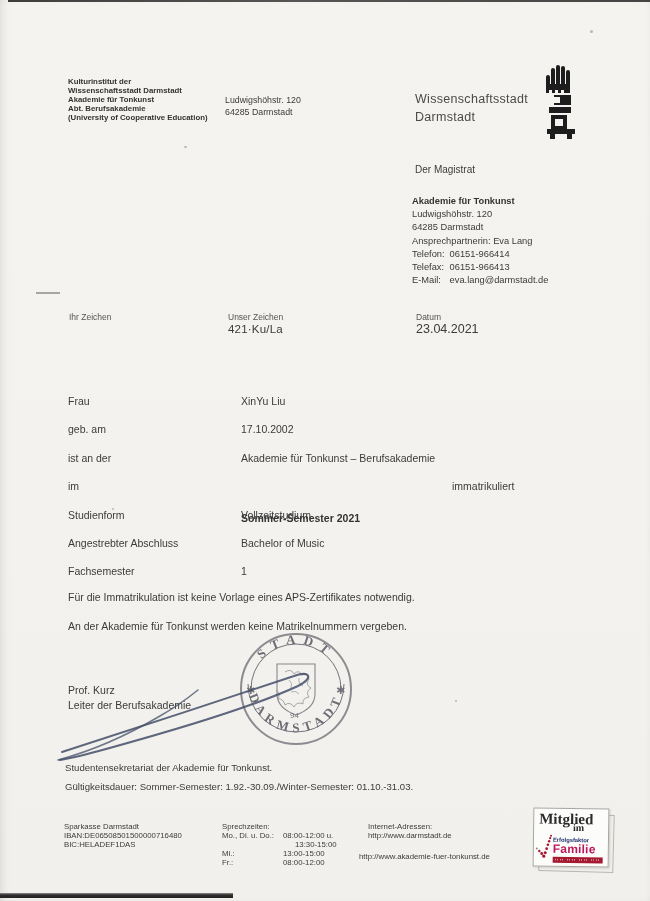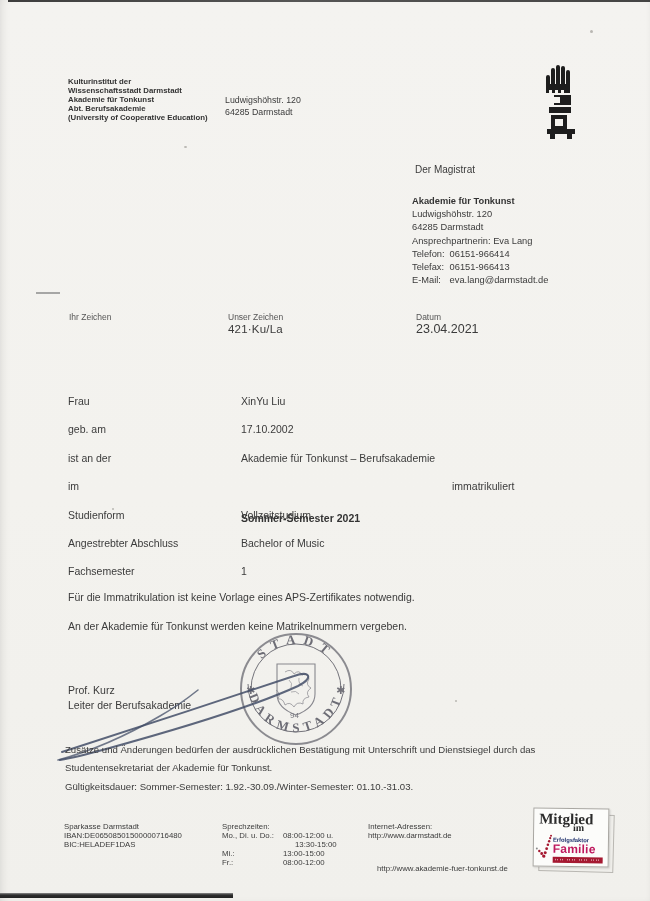--- a/index.html
+++ b/index.html
@@ -41,20 +41,24 @@
     <div>Wissenschaftsstadt Darmstadt</div>
     <div>Akademie für Tonkunst</div>
     <div>Abt. Berufsakademie</div>
     <div>(University of Cooperative Education)</div>
   </div>
   <div class="abs ink" style="left:225px;top:95px;font-size:8.8px;line-height:11.5px;">
     <div>Ludwigshöhstr. 120</div>
     <div>64285 Darmstadt</div>
   </div>
 
+  <div class="abs ink-soft" style="left:415px;top:90px;font-size:12.5px;line-height:18px;letter-spacing:.3px;">
+    <div>Wissenschaftsstadt</div>
+    <div>Darmstadt</div>
+  </div>
   <div class="abs" style="left:544px;top:64px;">
     <svg width="34" height="76" viewBox="0 0 32 76" fill="#1d1d1d">
       <rect x="1" y="11" width="4" height="12" rx="2"></rect>
       <rect x="6" y="4" width="4" height="19" rx="2"></rect>
       <rect x="11" y="1" width="4" height="22" rx="2"></rect>
       <rect x="16" y="2" width="4" height="21" rx="2"></rect>
       <rect x="21" y="6" width="4" height="17" rx="2"></rect>
       <rect x="1" y="20" width="24" height="9"></rect>
       <rect x="4" y="26" width="3" height="3" fill="#f3f2ee"></rect>
       <rect x="10" y="26" width="3" height="3" fill="#f3f2ee"></rect>
@@ -149,42 +153,41 @@
 
   <div class="abs ink body-txt" style="left:68px;top:684px;">Prof. Kurz</div>
   <div class="abs ink body-txt" style="left:68px;top:699px;">Leiter der Berufsakademie</div>
   <div class="abs" style="left:48px;top:636px;">
     <svg width="300" height="132" viewBox="0 0 300 132" fill="none">
       <path d="M 14 116 C 70 98, 180 62, 246 40 C 262 34, 266 42, 250 50 C 200 73, 120 96, 58 113 C 40 118, 24 122, 12 124" stroke="#434e67" stroke-width="2" stroke-linecap="round" opacity=".85"></path>
       <path d="M 10 124 C 40 116, 78 100, 112 80 C 126 72, 140 62, 150 54" stroke="#434e67" stroke-width="1.6" stroke-linecap="round" opacity=".75"></path>
     </svg>
   </div>
 
-  <div class="abs ink" style="left:65px;top:744px;font-size:9.6px;">Zusätze und Änderungen bedürfen der ausdrücklichen Bestätigung mit Unterschrift und Dienstsiegel durch das</div>
   <div class="abs ink" style="left:65px;top:762px;font-size:9.6px;">Studentensekretariat der Akademie für Tonkunst.</div>
   <div class="abs ink" style="left:65px;top:781px;font-size:9.6px;">Gültigkeitsdauer: Sommer-Semester: 1.92.-30.09./Winter-Semester: 01.10.-31.03.</div>
 
   <div class="abs ink tiny" style="left:64px;top:822px;">
     <div>Sparkasse Darmstadt</div>
     <div>IBAN:DE06508501500000716480</div>
     <div>BIC:HELADEF1DAS</div>
   </div>
 
   <div class="abs ink tiny" style="left:222px;top:822px;">Sprechzeiten:</div>
   <div class="abs ink tiny" style="left:222px;top:831px;">Mo., Di. u. Do.:</div>
   <div class="abs ink tiny" style="left:283px;top:831px;">08:00-12:00 u.</div>
   <div class="abs ink tiny" style="left:295px;top:840px;">13:30-15:00</div>
   <div class="abs ink tiny" style="left:222px;top:849px;">Mi.:</div>
   <div class="abs ink tiny" style="left:283px;top:849px;">13:00-15:00</div>
   <div class="abs ink tiny" style="left:222px;top:858px;">Fr.:</div>
   <div class="abs ink tiny" style="left:283px;top:858px;">08:00-12:00</div>
 
   <div class="abs ink tiny" style="left:368px;top:822px;">Internet-Adressen:</div>
   <div class="abs ink tiny" style="left:368px;top:831px;">http://www.darmstadt.de</div>
-  <div class="abs ink tiny" style="left:377px;top:852px;margin-top:12px;">http://www.akademie-fuer-tonkunst.de</div>
+  <div class="abs ink tiny" style="left:359px;top:852px;">http://www.akademie-fuer-tonkunst.de</div>
 
   <div class="abs" style="left:533px;top:808px;width:80px;height:62px;">
     <div style="position:absolute;left:6px;top:6px;width:73px;height:56px;background:#efeeea;border:1px solid #b9b7b2;transform:rotate(1.5deg);"></div>
     <div style="position:absolute;left:0;top:0;width:74px;height:57px;background:#fcfcfa;border:1px solid #a9a7a2;transform:rotate(.8deg);box-shadow:1px 1px 2px rgba(0,0,0,.15);">
       <div class="serif" style="position:absolute;left:5px;top:2px;font-size:15px;font-weight:bold;color:#2b2b2b;">Mitglied</div>
       <div class="serif" style="position:absolute;left:39px;top:13px;font-size:10px;font-weight:bold;color:#2b2b2b;">im</div>
       <div style="position:absolute;left:1px;top:25px;">
         <svg width="18" height="28" viewBox="0 0 18 28">
           <g fill="#a51931">
             <circle cx="2" cy="15" r="1" fill="#8a8a8a"></circle>

